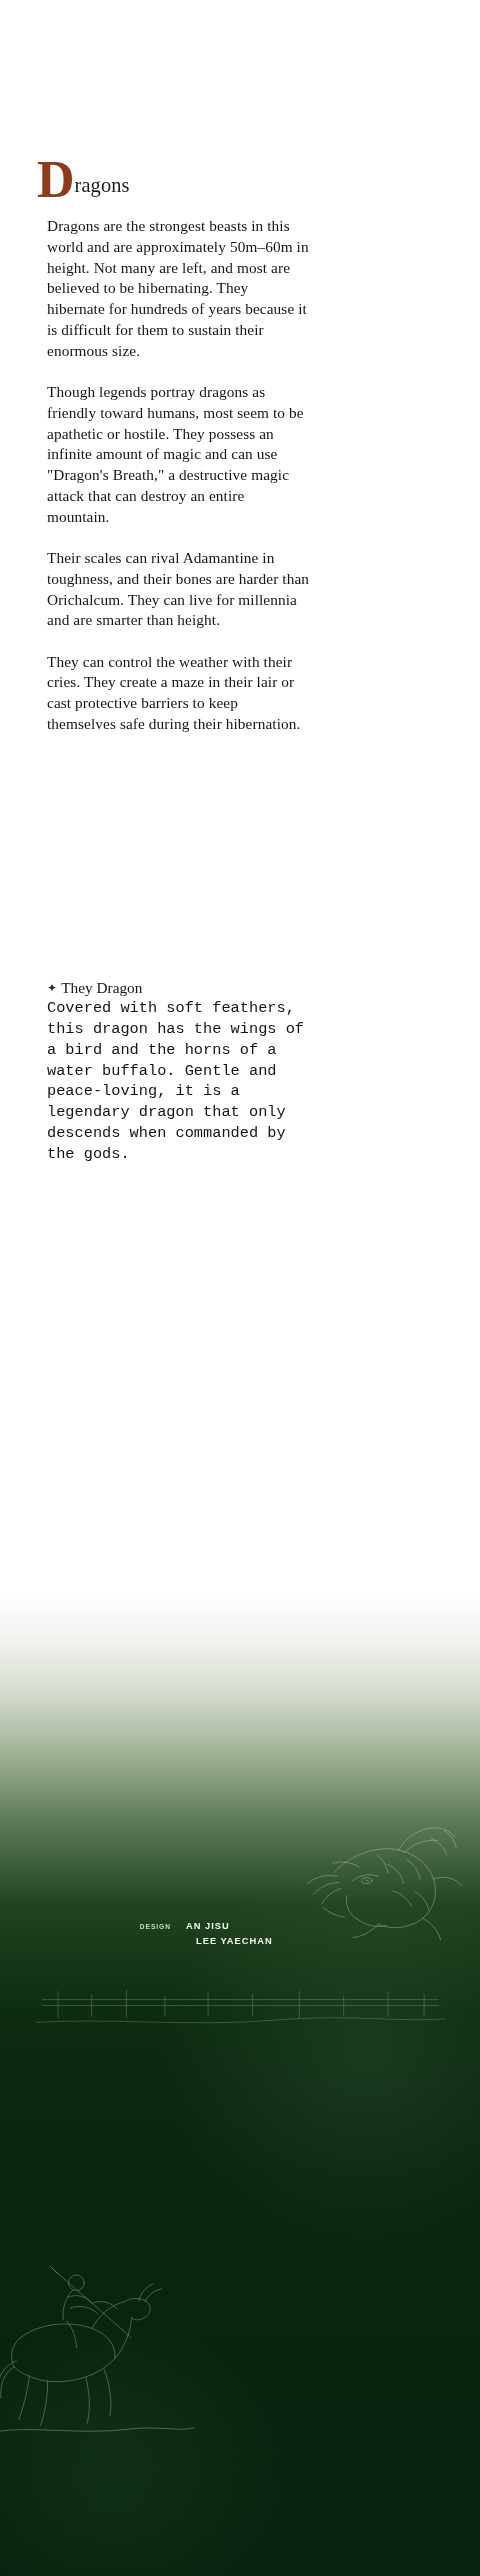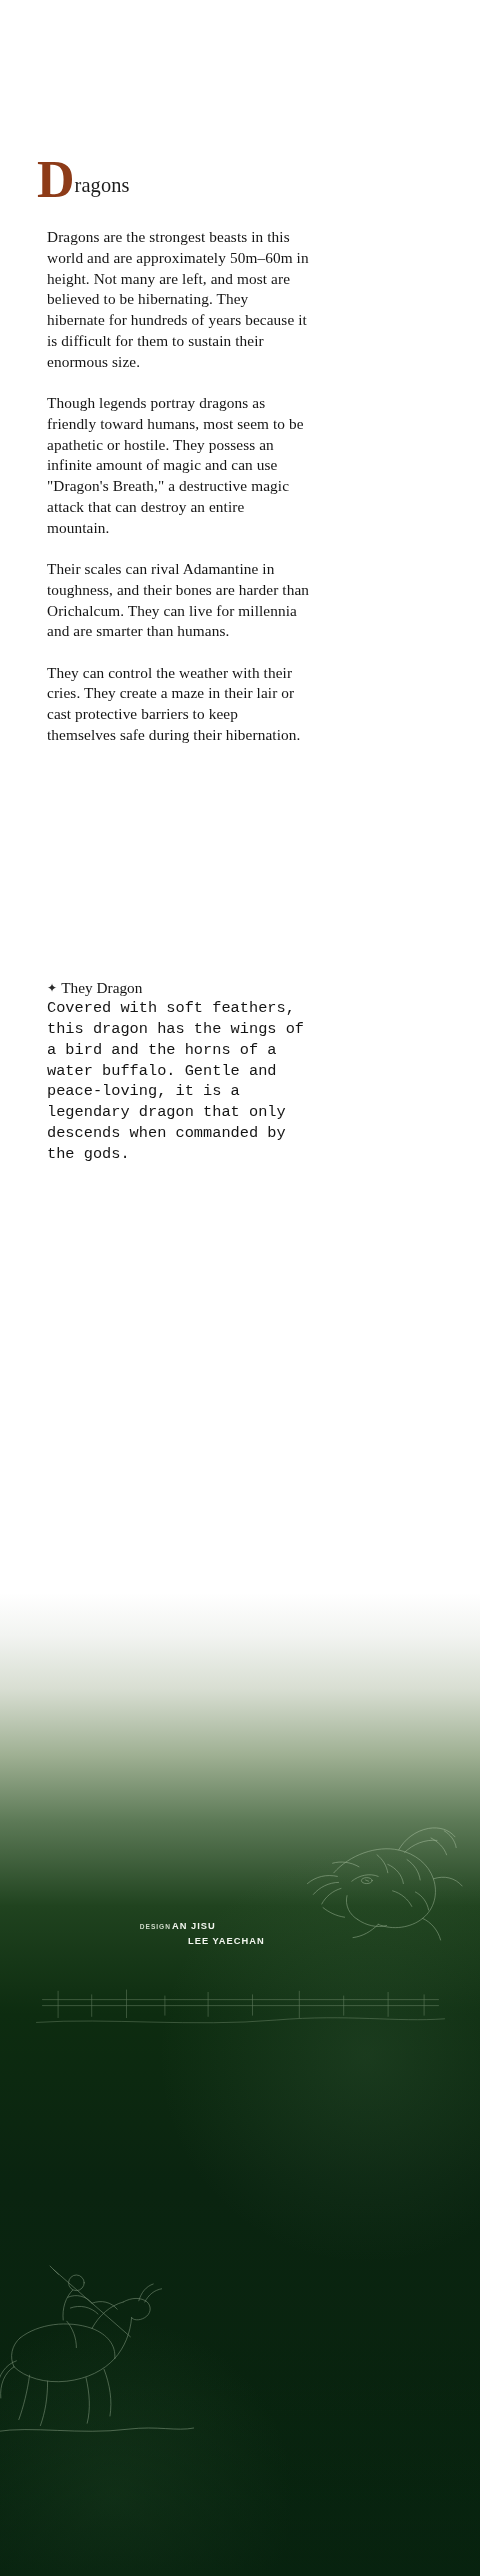--- a/index.html
+++ b/index.html
@@ -58,21 +58,21 @@
     line-height: 1;
     padding-left: 1.2px;
     padding-bottom: 2.4px;
     letter-spacing: 0.1px;
     margin-top: 16px;
   }
 
   .body-col {
     position: absolute;
     left: 47px;
-    top: 227px;
+    top: 216px;
     width: 263px;
   }
   .para {
     font-family: "Liberation Serif", serif;
     font-size: 15.3px;
     line-height: 1.36;
     color: #141414;
     margin: 0 0 20.4px 0;
     text-align: left;
     letter-spacing: 0.1px;
@@ -163,41 +163,41 @@
   .credits {
     position: absolute;
     left: 137px;
     top: 1921px;
     width: 216px;
     color: #e9efe6;
   }
   .credit-line {
     display: flex;
     align-items: baseline;
-    gap: 1px;
+    gap: 15px;
     margin-bottom: 5.4px;
   }
   .credit-label {
     font-family: "Liberation Sans", sans-serif;
     font-size: 6.6px;
     letter-spacing: 1px;
     color: #cfdac9;
     width: 34px;
     text-align: right;
     font-weight: 700;
   }
   .credit-name {
     font-family: "Liberation Sans", sans-serif;
     font-size: 9.3px;
     letter-spacing: 1px;
     color: #f2f6ef;
     font-weight: 700;
   }
   .credit-line.indent .credit-label { visibility: hidden; }
-  .credit-line.indent .credit-name { margin-left: 16px; }
+  .credit-line.indent .credit-name { margin-left: 10px; }
 
   
   .dragon-art {
     position: absolute;
     right: 14.4px;
     top: 1802px;
     width: 180px;
     height: 168px;
     opacity: 0.55;
     pointer-events: none;
@@ -236,21 +236,21 @@
   <div class="article">
 
     <div class="title-row">
       <span class="dropcap">D</span>
       <span class="title-rest">ragons</span>
     </div>
 
     <div class="body-col">
       <p class="para">Dragons are the strongest beasts in this world and are approximately 50m–60m in height. Not many are left, and most are believed to be hibernating. They hibernate for hundreds of years because it is difficult for them to sustain their enormous size.</p>
       <p class="para">Though legends portray dragons as friendly toward humans, most seem to be apathetic or hostile. They possess an infinite amount of magic and can use "Dragon's Breath," a destructive magic attack that can destroy an entire mountain.</p>
-      <p class="para">Their scales can rival Adamantine in toughness, and their bones are harder than Orichalcum. They can live for millennia and are smarter than humans.</p>
+      <p class="para">Their scales can rival Adamantine in toughness, and their bones are harder than Orichalcum. They can live for millennia and are smarter than height.</p>
       <p class="para">They can control the weather with their cries. They create a maze in their lair or cast protective barriers to keep themselves safe during their hibernation.</p>
     </div>
 
     <div class="subsection">
       <div class="sub-head">
         <span class="marker">✦</span>
         <span>They Dragon</span>
       </div>
       <p class="sub-body">Covered with soft feathers, this dragon has the wings of a bird and the horns of a water buffalo. Gentle and peace-loving, it is a legendary dragon that only descends when commanded by the gods.</p>
     </div>

